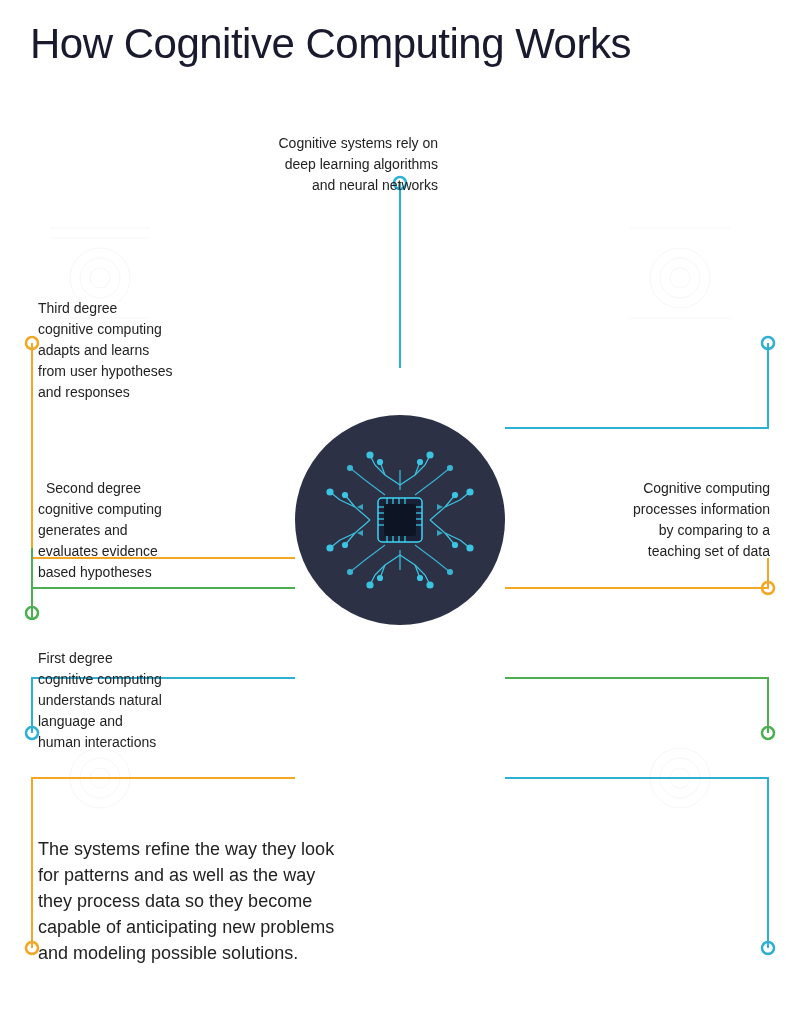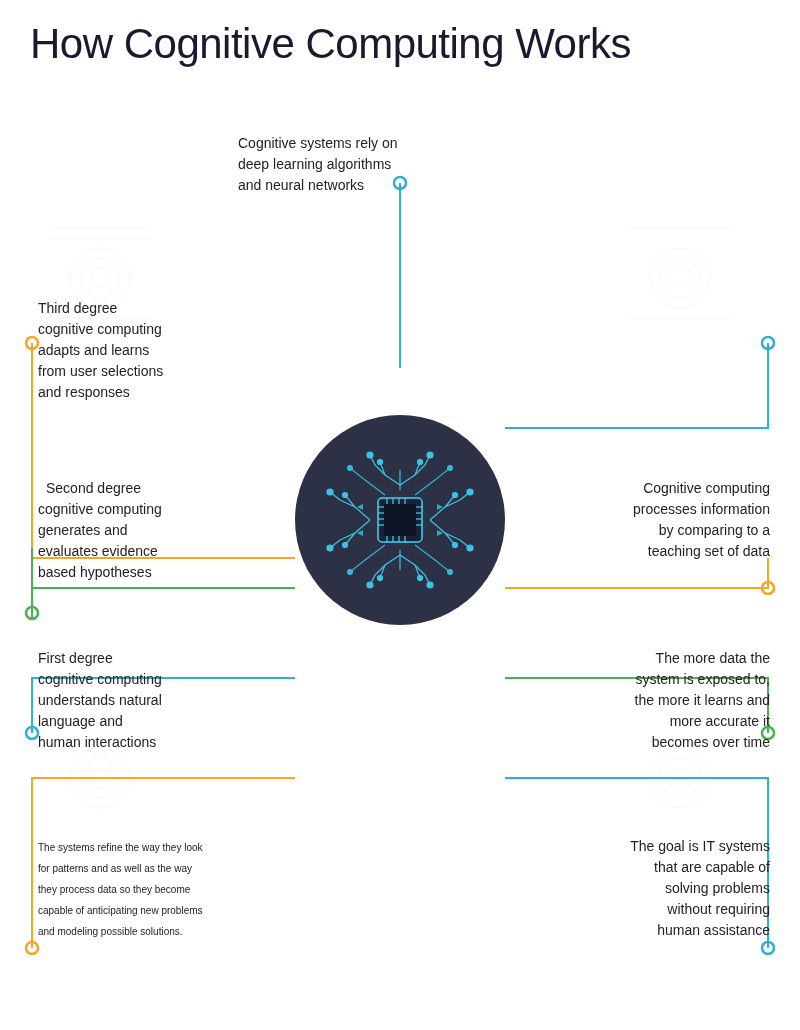--- a/index.html
+++ b/index.html
@@ -40,21 +40,21 @@
     .info-box {
       position: absolute;
       font-size: 14.5px;
       line-height: 1.45;
       color: #222;
       font-weight: 400;
     }
 
     .info-box.left { text-align: left; }
     .info-box.right { text-align: right; }
-    .info-box.center { text-align: left; }
+    .info-box.center { text-align: right; }
 
     
     .lines-svg {
       position: absolute;
       top: 0; left: 0;
       width: 100%;
       height: 100%;
       pointer-events: none;
     }
   </style>
@@ -223,21 +223,21 @@
   <div class="info-box center" style="left:238px; top:55px; width:200px;">
     <span style="white-space:pre-line; font-size:14px;">Cognitive systems rely on
 deep learning algorithms
 and neural networks</span>
   </div>
 
   <div class="info-box left" style="left:38px; top:220px; width:195px;">
     <span style="white-space:pre-line; font-size:14px;">Third degree
 cognitive computing
 adapts and learns
-from user selections
+from user hypotheses
 and responses</span>
   </div>
 
 
   <div class="info-box left" style="left:38px; top:400px; width:195px;">
     <span style="white-space:pre-line; font-size:14px;margin-left:8px;">Second degree
 cognitive computing
 generates and
 evaluates evidence
 based hypotheses</span>
@@ -251,37 +251,23 @@
   </div>
 
   <div class="info-box left" style="left:38px; top:570px; width:195px;">
     <span style="white-space:pre-line; font-size:14px;">First degree
 cognitive computing
 understands natural
 language and
 human interactions</span>
   </div>
 
-  <div class="info-box right" style="right:30px; top:570px; width:200px;">
-    <span style="white-space:pre-line; font-size:14px;">The more data the
-system is exposed to,
-the more it learns and
-more accurate it
-becomes over time</span>
-  </div>
 
   <div class="info-box left" style="left:38px; top:758px; width:310px;">
-    <span style="white-space:pre-line; font-size:10px;">The systems refine the way they look
+    <span style="white-space:pre-line; font-size:18px;">The systems refine the way they look
 for patterns and as well as the way
 they process data so they become
 capable of anticipating new problems
 and modeling possible solutions.</span>
   </div>
 
-  <div class="info-box right" style="right:30px; top:758px; width:200px;">
-    <span style="white-space:pre-line; font-size:14px;">The goal is IT systems
-that are capable of
-solving problems
-without requiring
-human assistance</span>
-  </div>
 
 </div>
 
 </body></html>

